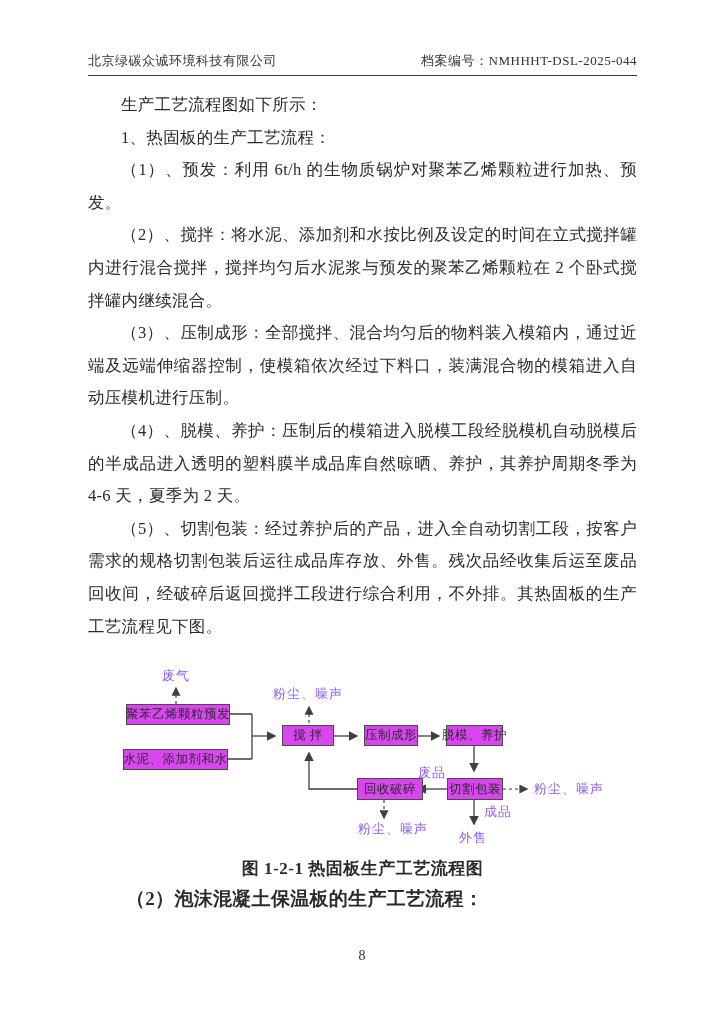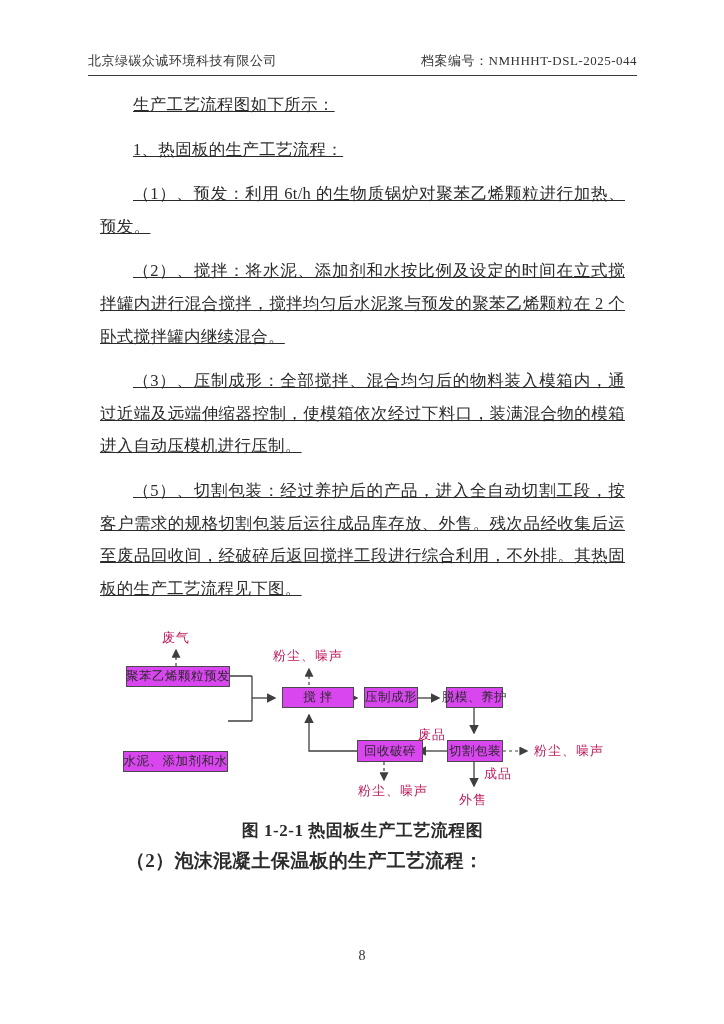--- a/index.html
+++ b/index.html
@@ -21,28 +21,27 @@
     align-items: flex-end;
     font-size: 13px;
     letter-spacing: 0.5px;
     padding-bottom: 5px;
     border-bottom: 1.6px solid #3a3a3a;
     color: #333333;
   }
   
   .doc-main { margin: 13px 87px 0 88px; }
   .doc-main p {
-    margin: 12px;
+    margin: 0;
     font-size: 16.5px;
     line-height: 32.6px;
     text-indent: 2em;
     text-align: justify;
     text-align-last: left;
     letter-spacing: 0.3px;
-    text-decoration: underline;
   }
   
   .flowchart {
     position: relative;
     width: 560px;
     height: 196px;
     margin: 16px 0 0 6px;
     font-family: "Liberation Serif", "DejaVu Serif", serif;
   }
   .flowchart svg { position: absolute; left: 0; top: 0; }
@@ -54,21 +53,21 @@
     align-items: center;
     justify-content: center;
     font-size: 12.5px;
     color: #2a2a2a;
     white-space: nowrap;
     letter-spacing: 0.5px;
   }
   .fc-label {
     position: absolute;
     font-size: 13px;
-    color: #be185d;
+    color: #8b5cf6;
     white-space: nowrap;
     letter-spacing: 1px;
   }
   
   .figure-caption {
     margin-top: 2px;
     text-align: center;
     font-weight: bold;
     font-size: 17px;
     letter-spacing: 0.5px;
@@ -100,20 +99,21 @@
     <span>北京绿碳众诚环境科技有限公司</span>
     <span>档案编号：NMHHHT-DSL-2025-044</span>
   </div>
 
   <div class="doc-main">
     <p>生产工艺流程图如下所示：</p>
     <p>1、热固板的生产工艺流程：</p>
     <p>（1）、预发：利用 6t/h 的生物质锅炉对聚苯乙烯颗粒进行加热、预发。</p>
     <p>（2）、搅拌：将水泥、添加剂和水按比例及设定的时间在立式搅拌罐内进行混合搅拌，搅拌均匀后水泥浆与预发的聚苯乙烯颗粒在 2 个卧式搅拌罐内继续混合。</p>
     <p>（3）、压制成形：全部搅拌、混合均匀后的物料装入模箱内，通过近端及远端伸缩器控制，使模箱依次经过下料口，装满混合物的模箱进入自动压模机进行压制。</p>
+    <p>（4）、脱模、养护：压制后的模箱进入脱模工段经脱模机自动脱模后的半成品进入透明的塑料膜半成品库自然晾晒、养护，其养护周期冬季为 4-6 天，夏季为 2 天。</p>
     <p>（5）、切割包装：经过养护后的产品，进入全自动切割工段，按客户需求的规格切割包装后运往成品库存放、外售。残次品经收集后运至废品回收间，经破碎后返回搅拌工段进行综合利用，不外排。其热固板的生产工艺流程见下图。</p>
 
     <div class="flowchart">
       <svg width="560" height="196" viewBox="0 0 560 196">
         <defs>
           <marker id="arr" viewBox="0 0 10 10" refX="8.5" refY="5" markerWidth="7.5" markerHeight="7.5" orient="auto-start-reverse">
             <path d="M0,0 L10,5 L0,10 z" fill="#3f3f3f"></path>
           </marker>
         </defs>
 
@@ -133,22 +133,22 @@
 
         <path d="M380,141 V165" fill="none" stroke="#3f3f3f" stroke-width="1.3" marker-end="url(#arr)"></path>
 
         <path d="M82,45 V29" fill="none" stroke="#3f3f3f" stroke-width="1.2" stroke-dasharray="3,3" marker-end="url(#arr)"></path>
         <path d="M215,64 V48" fill="none" stroke="#3f3f3f" stroke-width="1.2" stroke-dasharray="3,3" marker-end="url(#arr)"></path>
         <path d="M290,141 V159" fill="none" stroke="#3f3f3f" stroke-width="1.2" stroke-dasharray="3,3" marker-end="url(#arr)"></path>
         <path d="M409,130 H433" fill="none" stroke="#3f3f3f" stroke-width="1.2" stroke-dasharray="3,3" marker-end="url(#arr)"></path>
       </svg>
 
       <div class="fc-box" style="left:32px;  top:45px;  width:104px; height:21px;">聚苯乙烯颗粒预发</div>
-      <div class="fc-box" style="left:29px;  top:90px;  width:105px; height:21px;margin-top:40px;">水泥、添加剂和水</div>
-      <div class="fc-box" style="left:188px; top:66px;  width:72px;  height:21px;">搅  拌</div>
+      <div class="fc-box" style="left:29px;  top:90px;  width:105px; height:21px;">水泥、添加剂和水</div>
+      <div class="fc-box" style="left:188px; top:66px;  width:52px;  height:21px;">搅  拌</div>
       <div class="fc-box" style="left:270px; top:66px;  width:54px;  height:21px;">压制成形</div>
       <div class="fc-box" style="left:352px; top:66px;  width:57px;  height:21px;">脱模、养护</div>
       <div class="fc-box" style="left:263px; top:119px; width:66px;  height:22px;">回收破碎</div>
       <div class="fc-box" style="left:353px; top:119px; width:56px;  height:22px;">切割包装</div>
 
       <div class="fc-label" style="left:68px;  top:8px;">废气</div>
       <div class="fc-label" style="left:179px; top:26px;">粉尘、噪声</div>
       <div class="fc-label" style="left:324px; top:105px;">废品</div>
       <div class="fc-label" style="left:440px; top:121px;">粉尘、噪声</div>
       <div class="fc-label" style="left:264px; top:161px;">粉尘、噪声</div>

